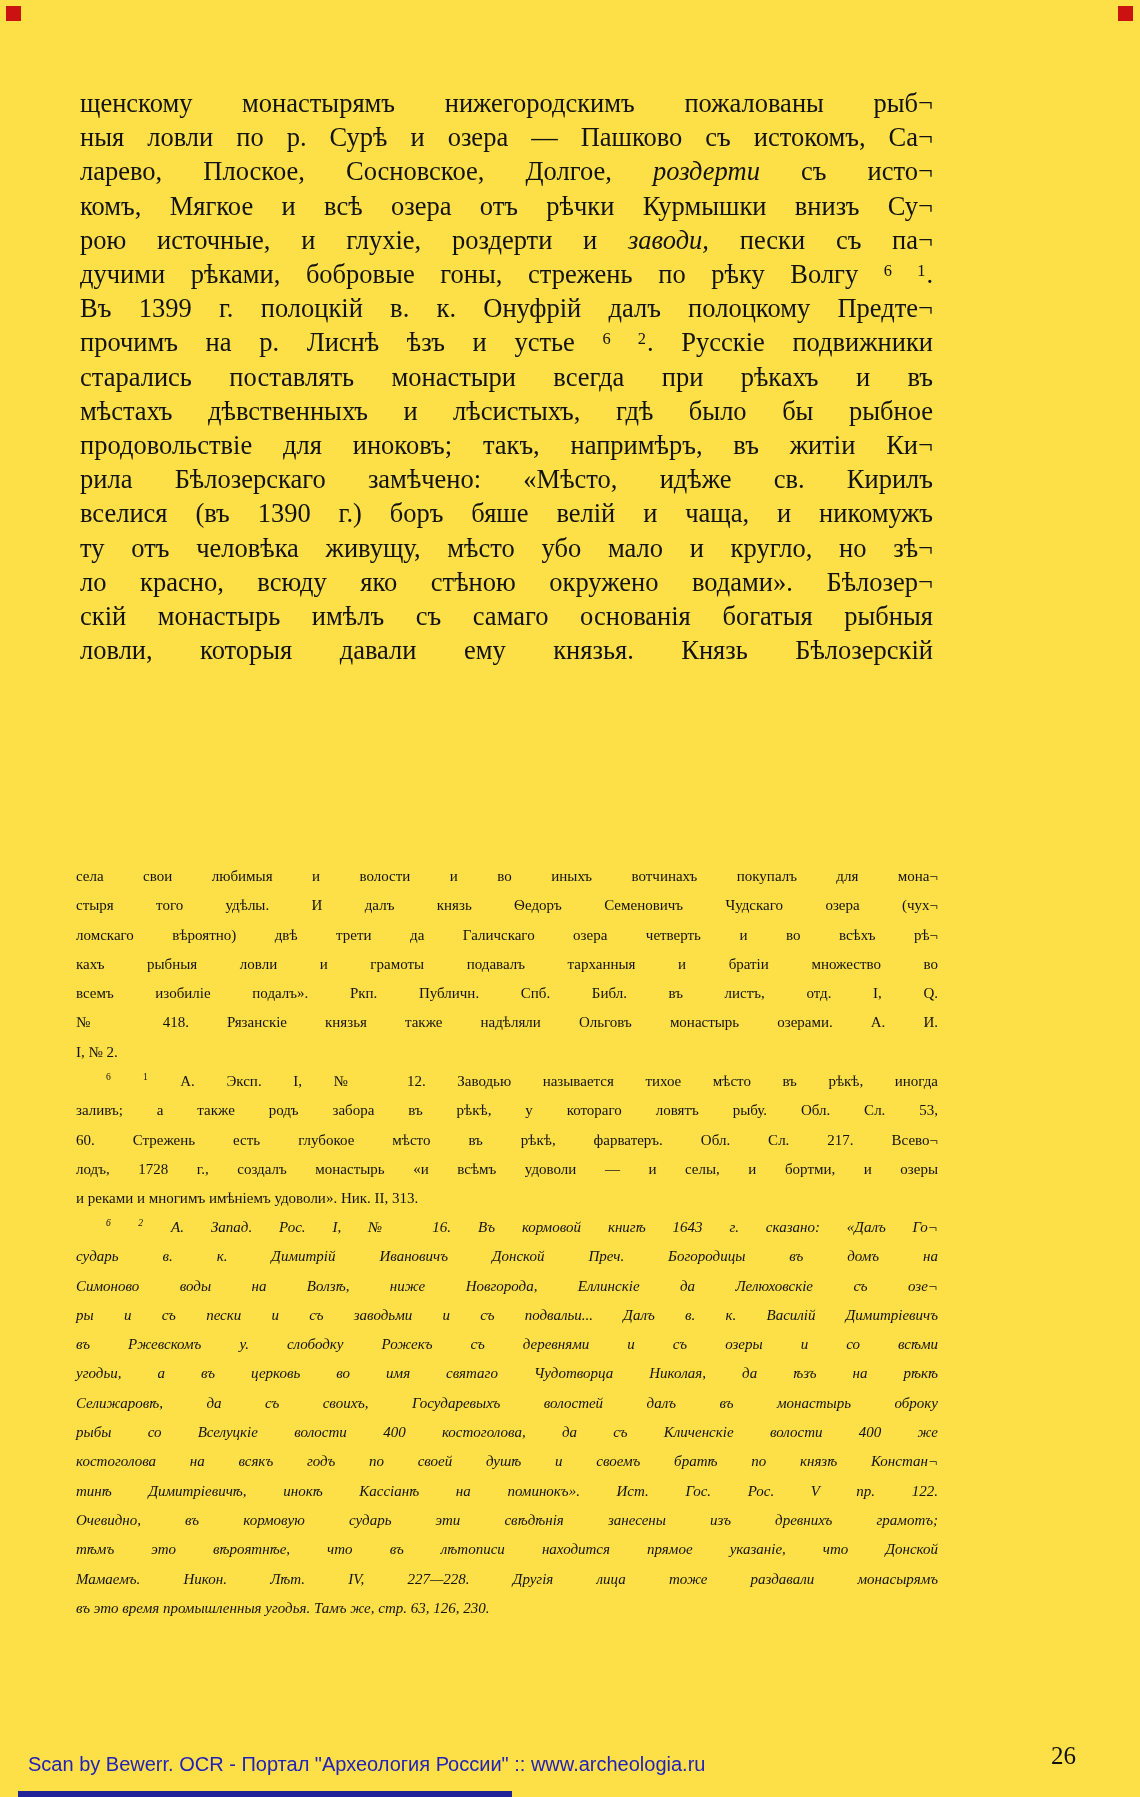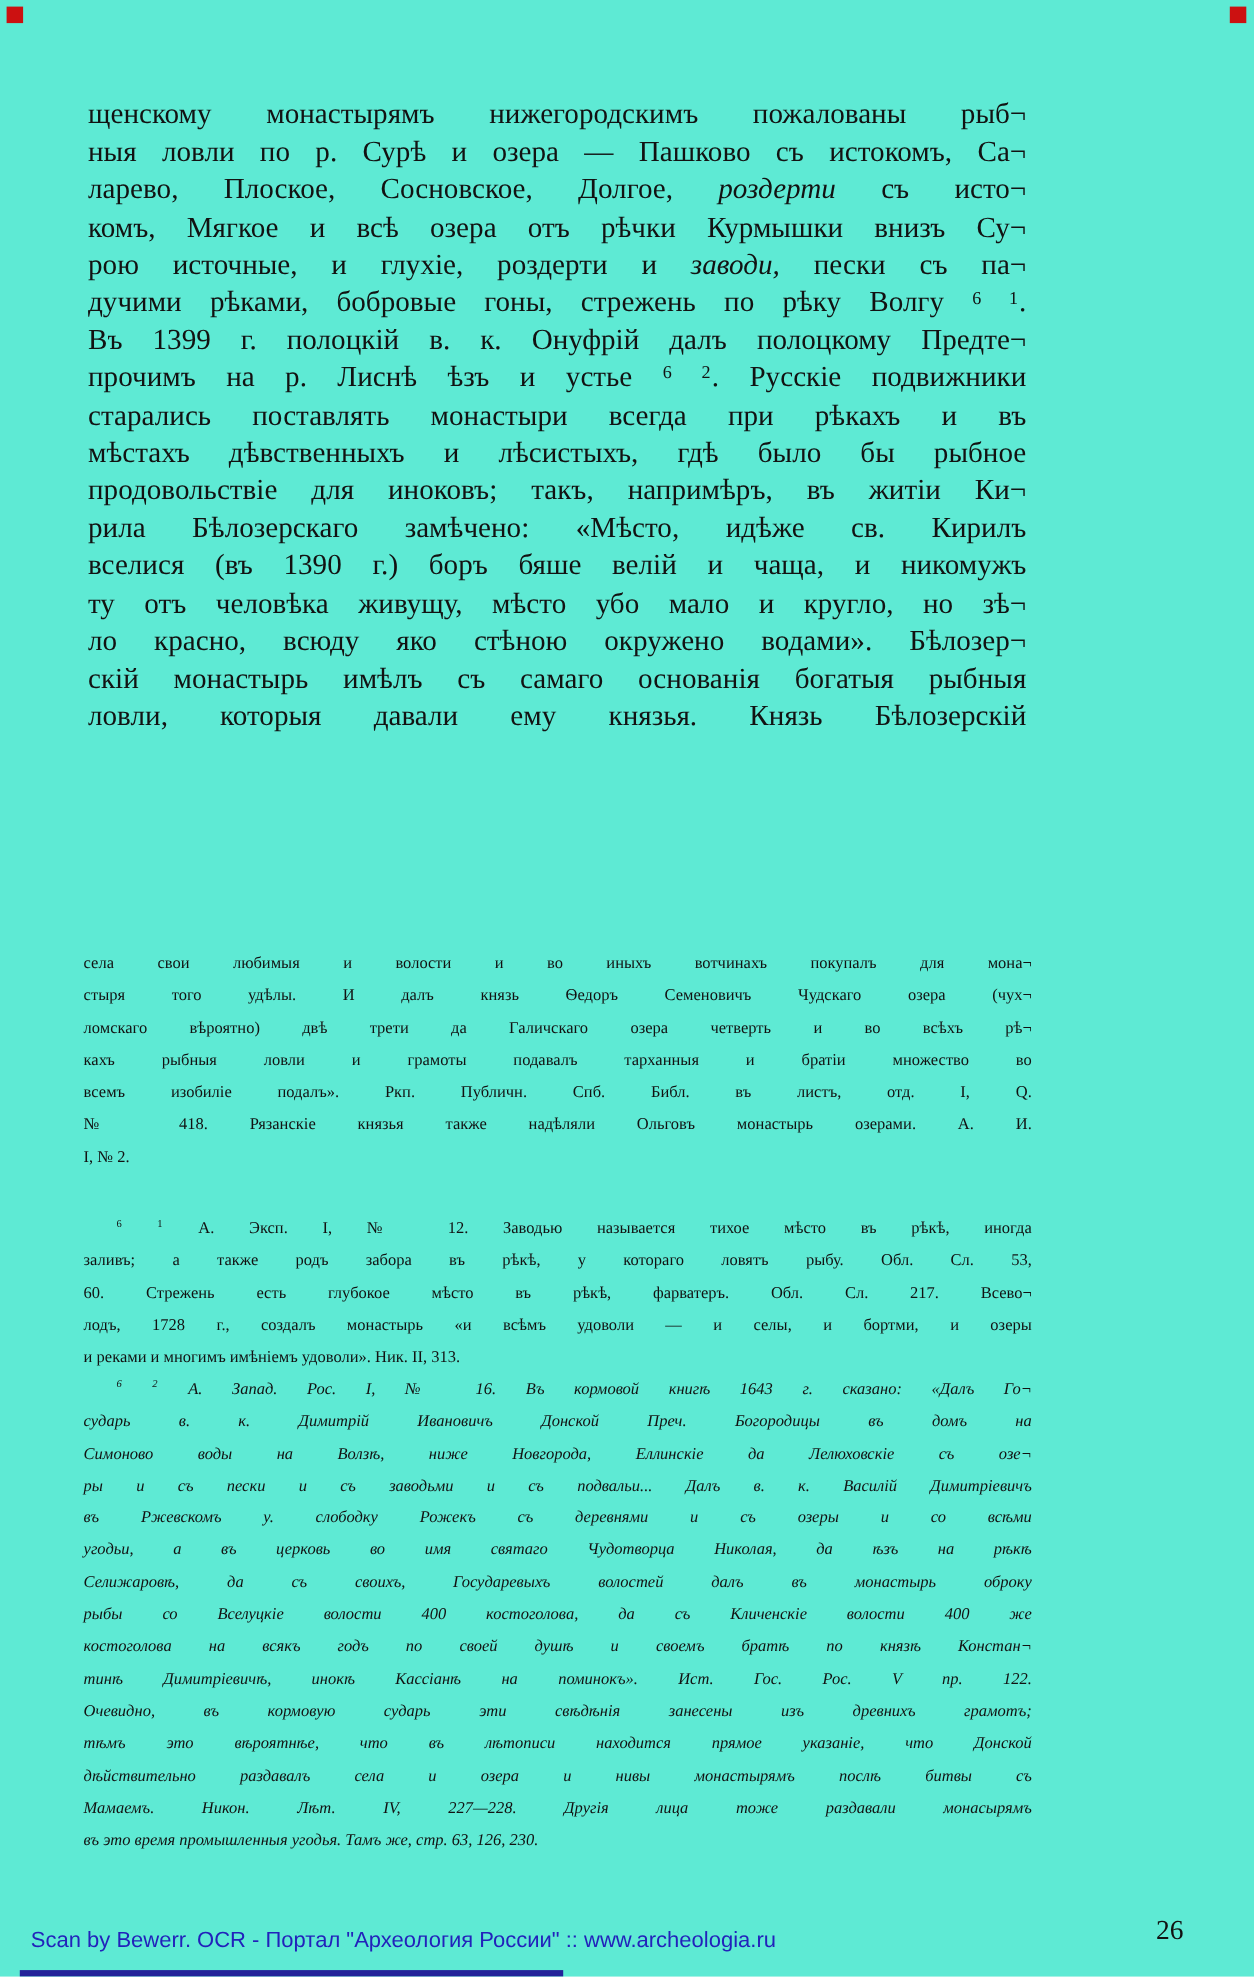--- a/index.html
+++ b/index.html
@@ -4,21 +4,21 @@
 <style>
   html, body {
     margin: 0;
     padding: 0;
     background: #ffffff;
   }
   #page {
     position: relative;
     width: 1140px;
     height: 1797px;
-    background: #5eead4;
+    background: #fde047;
     overflow: hidden;
     font-family: "Liberation Serif", "DejaVu Serif", serif;
     color: var(--text-color, #121212);
   }
   .corner-mark {
     position: absolute;
     width: 15px;
     height: 15px;
     background: var(--corner-color, #cc1111);
   }
@@ -58,21 +58,21 @@
   }
   #footnote-continuation { top: 862px; }
   #footnote-61 { top: 1067px; }
   #footnote-62 { top: 1213px; font-style: italic; }
   .footnotes sup {
     font-size: 64%;
     line-height: 0;
     vertical-align: 6px;
     letter-spacing: 1px;
   }
-  .fn-indent .line:first-child { text-indent: 30px; margin-top: 36px; }
+  .fn-indent .line:first-child { text-indent: 30px; }
 
   #page-footer-line {
     position: absolute;
     left: 28px;
     top: 1753px;
     font-family: "Liberation Sans", "DejaVu Sans", sans-serif;
     font-size: 20px;
     color: var(--footer-color, #2222bb);
   }
   #page-number {
@@ -143,21 +143,20 @@
       <div class="line">Симоново воды на Волзѣ, ниже Новгорода, Еллинскіе да Лелюховскіе съ озе¬</div>
       <div class="line">ры и съ пески и съ заводьми и съ подвальи... Далъ в. к. Василій Димитріевичъ</div>
       <div class="line">въ Ржевскомъ у. слободку Рожекъ съ деревнями и съ озеры и со всѣми</div>
       <div class="line">угодьи, а въ церковь во имя святаго Чудотворца Николая, да ѣзъ на рѣкѣ</div>
       <div class="line">Селижаровѣ, да съ своихъ, Государевыхъ волостей далъ въ монастырь оброку</div>
       <div class="line">рыбы со Вселуцкіе волости 400 костоголова, да съ Кличенскіе волости 400 же</div>
       <div class="line">костоголова на всякъ годъ по своей душѣ и своемъ братѣ по князѣ Констан¬</div>
       <div class="line">тинѣ Димитріевичѣ, инокѣ Кассіанѣ на поминокъ». Ист. Гос. Рос. V пр. 122.</div>
       <div class="line">Очевидно, въ кормовую сударь эти свѣдѣнія занесены изъ древнихъ грамотъ;</div>
       <div class="line">тѣмъ это вѣроятнѣе, что въ лѣтописи находится прямое указаніе, что Донской</div>
-      <div class="line">дѣйствительно раздавалъ села и озера и нивы монастырямъ послѣ битвы съ</div>
       <div class="line">Мамаемъ. Никон. Лѣт. IV, 227—228. Другія лица тоже раздавали монасырямъ</div>
       <div class="line">въ это время промышленныя угодья. Тамъ же, стр. 63, 126, 230.</div>
     </div>
 
   <div id="page-footer-line">Scan by Bewerr. OCR - Портал "Археология России" :: www.archeologia.ru</div>
 
   <div id="page-number">26</div>
 
   <div id="footer-underline"></div>
 

